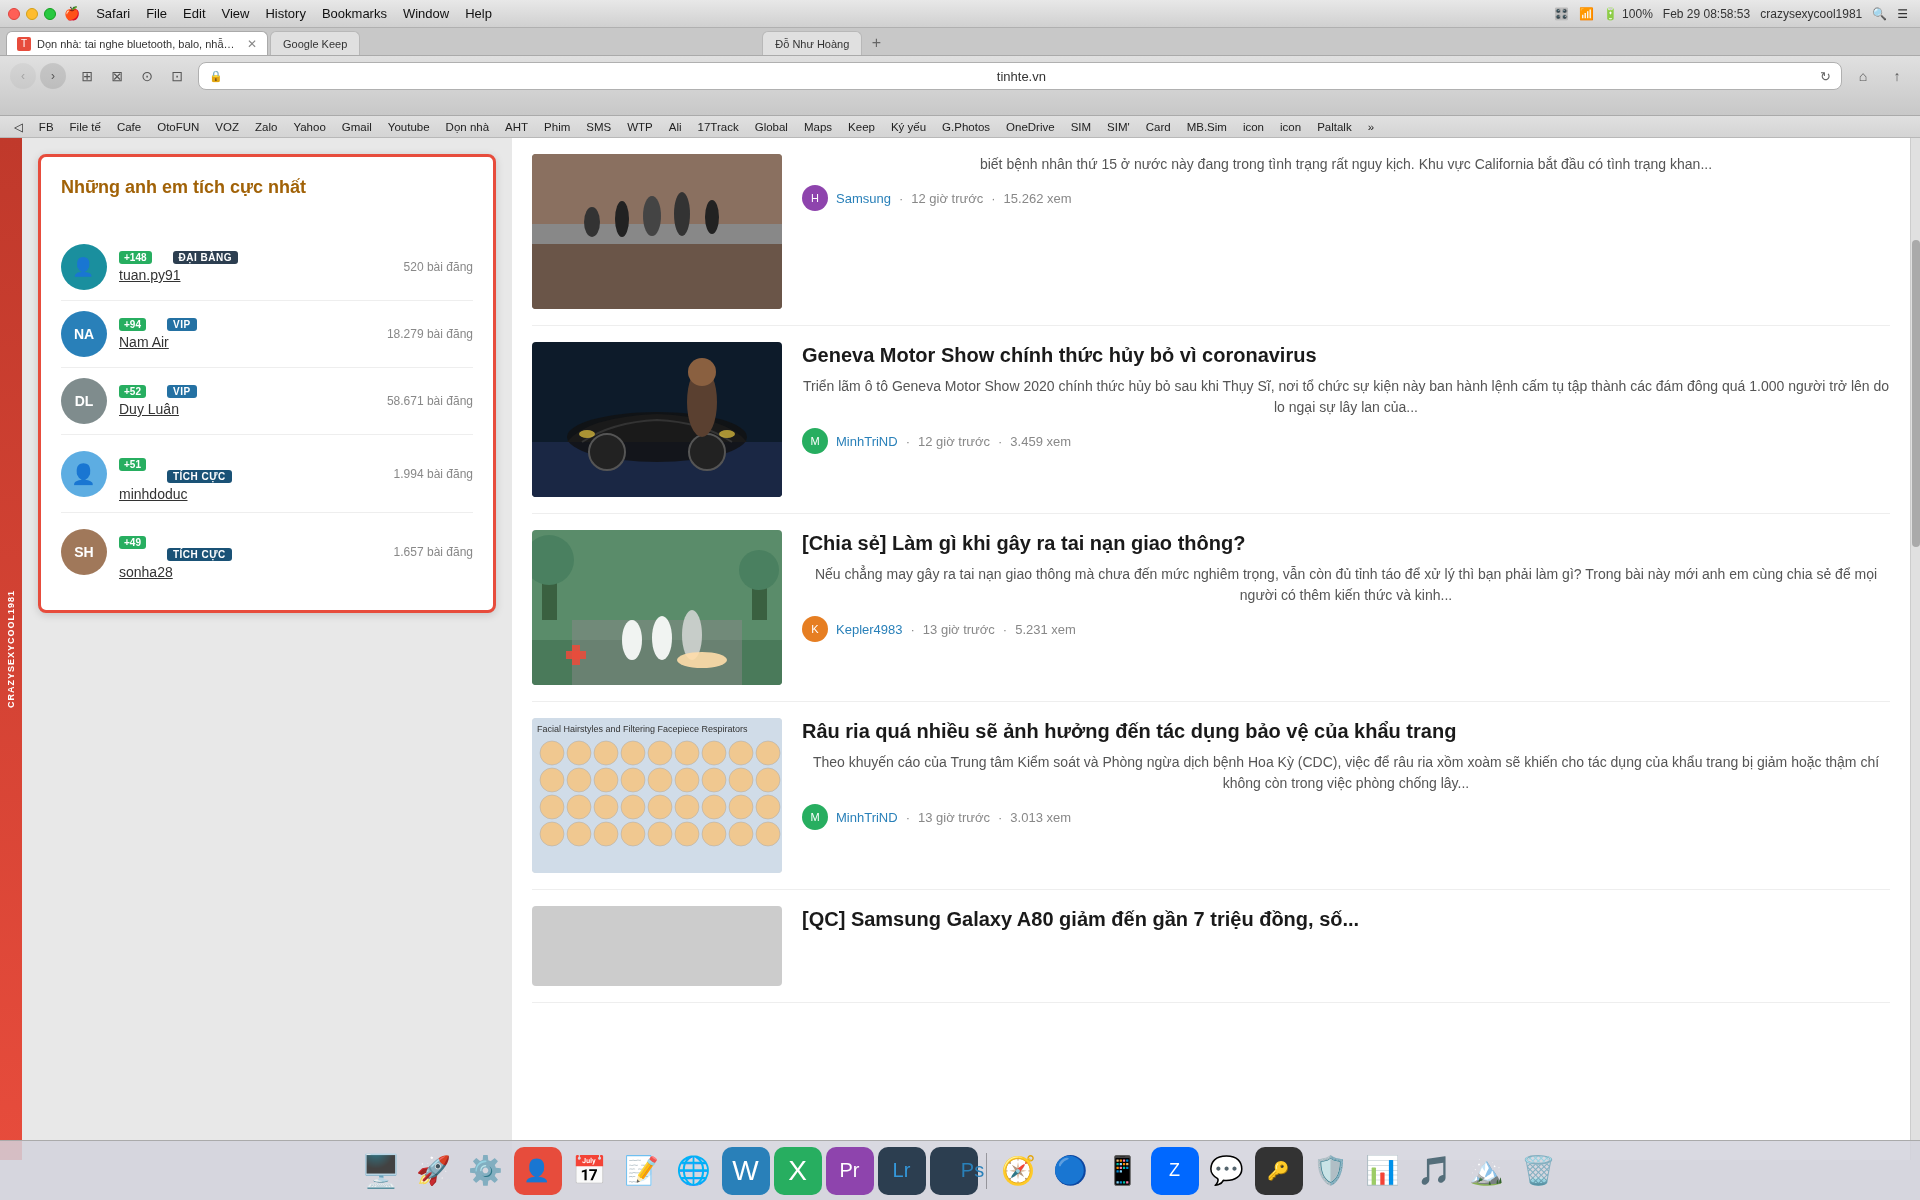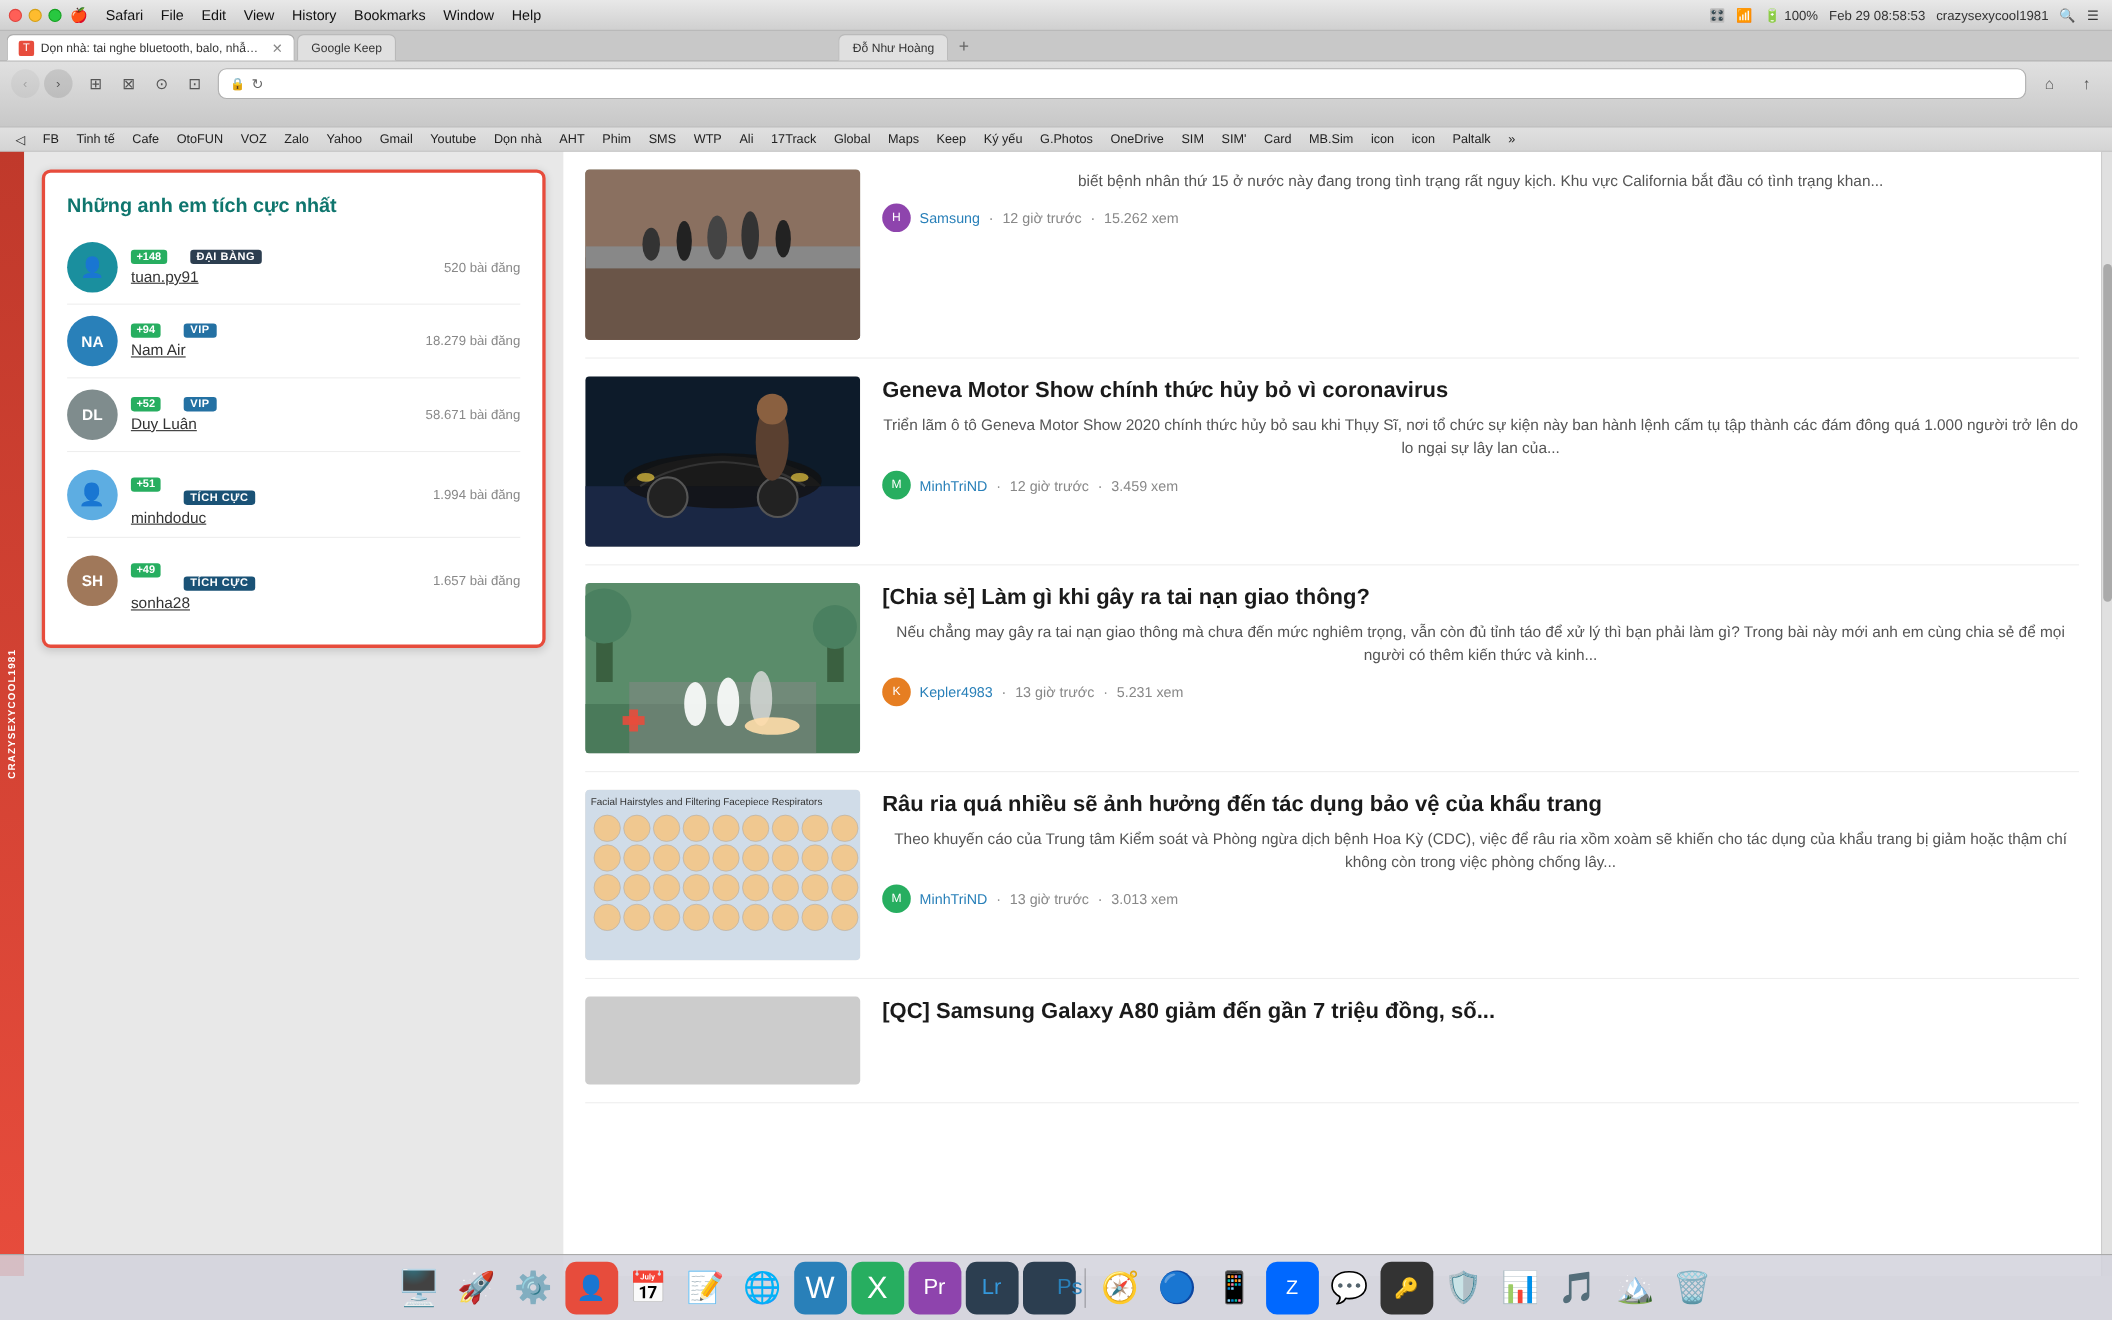--- a/index.html
+++ b/index.html
@@ -189,22 +189,22 @@
     .highlight-box {
       border: 3px solid #e74c3c;
       border-radius: 8px;
       background: white;
       padding: 20px;
       box-shadow: 0 2px 8px rgba(0,0,0,0.15);
     }
     .highlight-title {
       font-size: 18px;
       font-weight: 600;
-      color: #0f766e;
-      margin-bottom: 12px;
+      color: #a16207;
+      margin-bottom: 36px;
     }
     .user-row {
       display: flex;
       align-items: center;
       padding: 10px 0;
       border-bottom: 1px solid #eee;
     }
     .user-row:last-child { border-bottom: none; }
     .avatar {
       width: 46px; height: 46px;
@@ -406,31 +406,32 @@
       <div class="nav-btn">›</div>
     </div>
     <div class="toolbar-icons">
       <div class="toolbar-icon">⊞</div>
       <div class="toolbar-icon">⊠</div>
       <div class="toolbar-icon">⊙</div>
       <div class="toolbar-icon">⊡</div>
     </div>
     <div class="address-bar-container">
       <span class="lock-icon">🔒</span>
+      <span class="address-text">tinhte.vn</span>
       <span class="reload-btn">↻</span>
     </div>
     <div class="toolbar-icon">⌂</div>
     <div class="toolbar-icon">↑</div>
   </div>
 </div>
 
 <div class="bookmarks-bar">
   <span class="bookmark-item">◁</span>
   <span class="bookmark-item">FB</span>
-  <span class="bookmark-item">Tinh tế</span>
+  <span class="bookmark-item">File tế</span>
   <span class="bookmark-item">Cafe</span>
   <span class="bookmark-item">OtoFUN</span>
   <span class="bookmark-item">VOZ</span>
   <span class="bookmark-item">Zalo</span>
   <span class="bookmark-item">Yahoo</span>
   <span class="bookmark-item">Gmail</span>
   <span class="bookmark-item">Youtube</span>
   <span class="bookmark-item">Dọn nhà</span>
   <span class="bookmark-item">AHT</span>
   <span class="bookmark-item">Phim</span>

